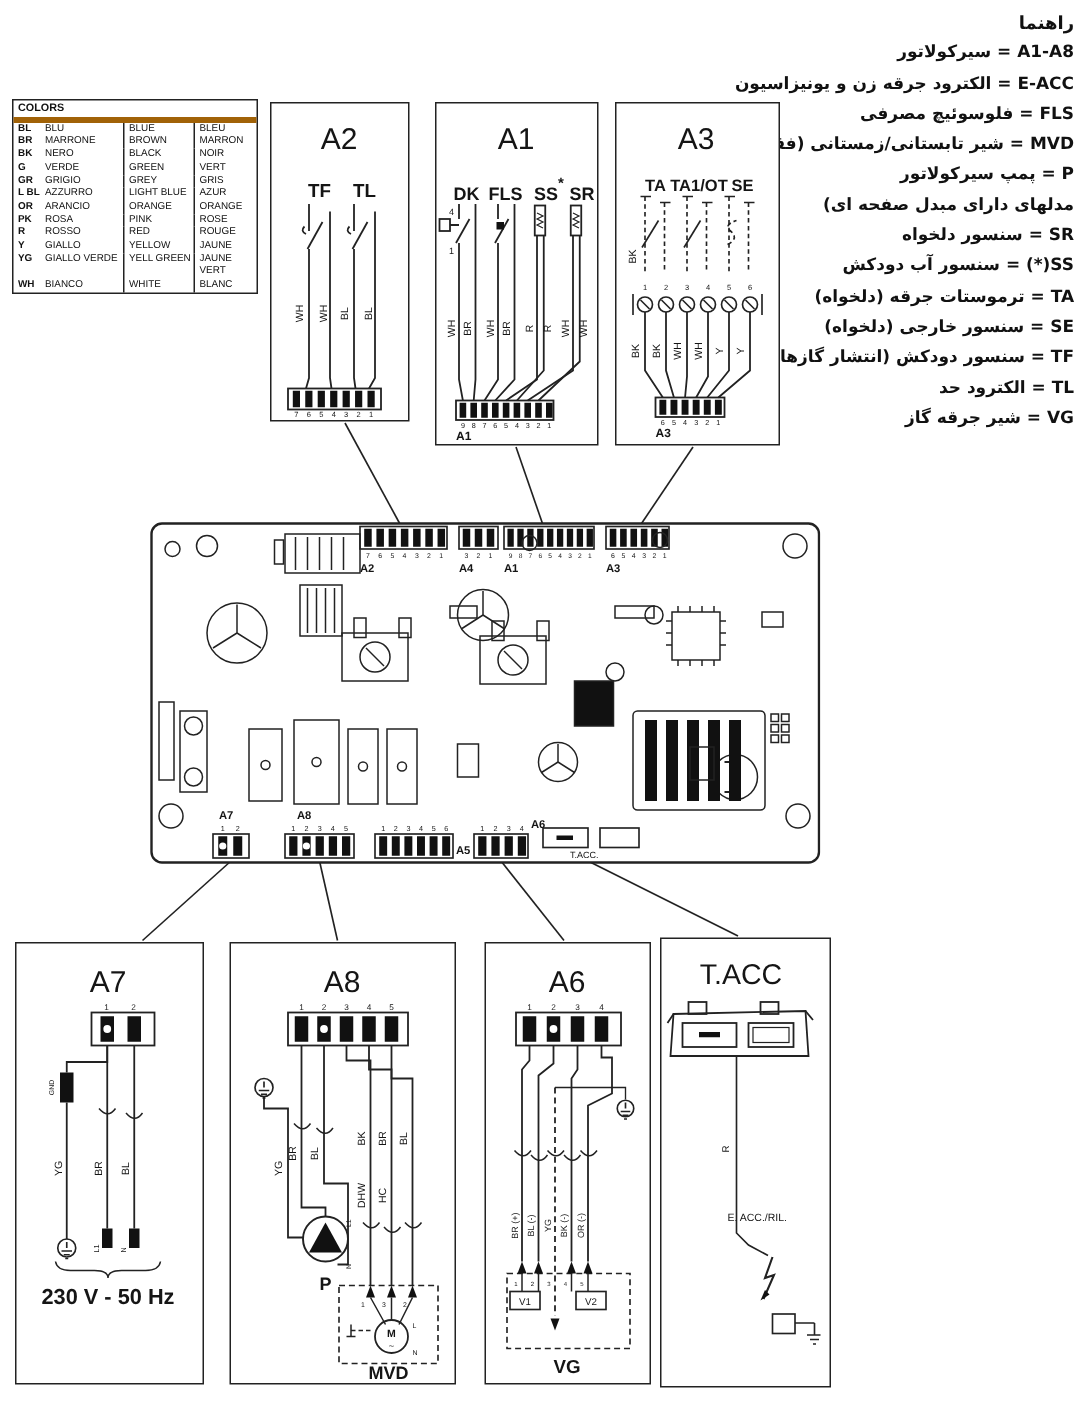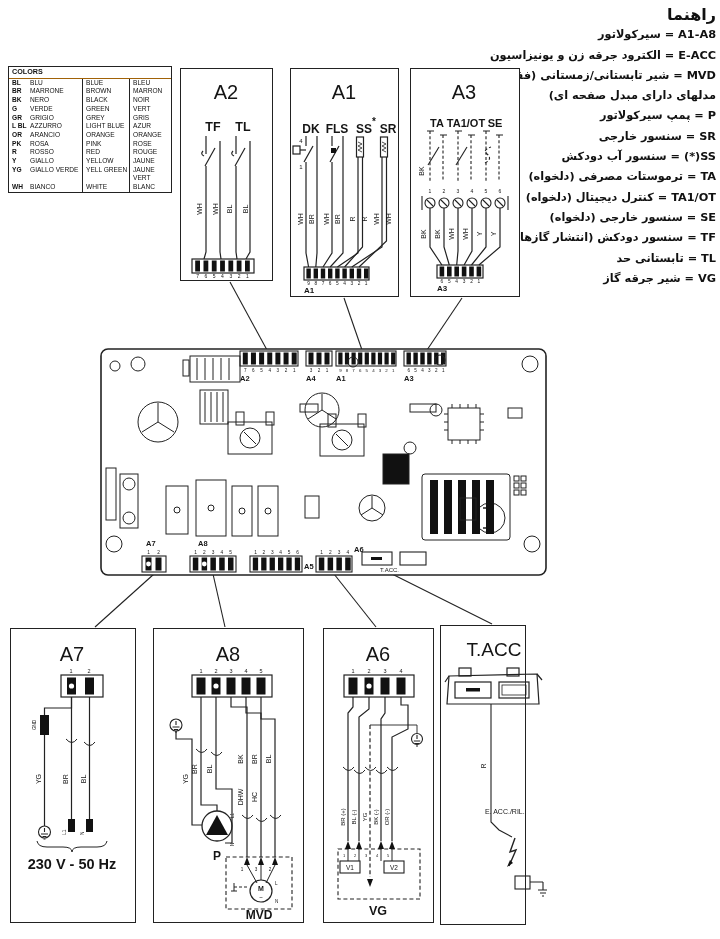--- a/index.html
+++ b/index.html
@@ -5,30 +5,30 @@
   html,body{margin:0;padding:0;background:#fff;}
   .page{position:relative;width:720px;height:939px;background:#fff;overflow:hidden;
         font-family:"Liberation Sans",sans-serif;color:#111;}
   .abs{position:absolute;}
   svg{display:block;}
   svg text{fill:#151515;font-family:"Liberation Sans",sans-serif;}
   .box{position:absolute;border:1.6px solid #222;background:#fff;box-sizing:border-box;}
   
   .ct{position:absolute;left:8px;top:66px;width:164px;border:1.3px solid #222;
       font-size:6.6px;line-height:8.7px;background:#fff;box-sizing:border-box;}
-  .ct-h{font-weight:bold;font-size:7.2px;padding:1px 3px;border-bottom:1px solid #a16207;}
+  .ct-h{font-weight:bold;font-size:7.2px;padding:1px 3px;border-bottom:4px solid #a16207;}
   .ct-row{display:flex;}
   .ct-c1{width:74px;border-right:1px solid #222;display:flex;padding-left:3px;box-sizing:border-box;}
   .ct-code{width:18px;font-weight:bold;}
   .ct-c2{width:47px;border-right:1px solid #222;padding-left:3px;box-sizing:border-box;}
   .ct-c3{flex:1;padding-left:3px;}
   
   .legend{position:absolute;top:5px;right:4px;width:268px;direction:rtl;text-align:right;
           font-family:"DejaVu Sans",sans-serif;font-weight:bold;font-size:11.3px;line-height:20.3px;}
-  .legend .t{font-size:16px;}
+  .legend .t{font-size:12px;}
 </style>
 </head>
 <body>
 
 <div class="page">
 
   <div class="ct">
     <div class="ct-h">COLORS</div>
     <div class="ct-row">
         <div class="ct-c1">
@@ -125,30 +125,30 @@
         </div>
         <div class="ct-c2">WHITE</div>
         <div class="ct-c3">BLANC</div>
       </div>
   </div>
 
   <div class="legend">
     <div class="t">راهنما</div>
     <div>A1-A8 = سیرکولاتور</div>
     <div>E-ACC = الکترود جرقه زن و یونیزاسیون</div>
+    <div>FLS = فلوسوئیچ مصرفی</div>
     <div>MVD = شیر تابستانی/زمستانی (فقط</div>
+    <div>P = پمپ سیرکولاتور</div>
     <div>مدلهای دارای مبدل صفحه ای)</div>
-    <div>P = پمپ سیرکولاتور</div>
-    <div>SR = سنسور خارجی</div>
+    <div>SR = سنسور دلخواه</div>
     <div>SS(*) = سنسور آب دودکش</div>
-    <div>TA = ترموستات مصرفی (دلخواه)</div>
-    <div>TA1/OT = کنترل دیجیتال (دلخواه)</div>
+    <div>TA = ترموستات جرقه (دلخواه)</div>
     <div>SE = سنسور خارجی (دلخواه)</div>
     <div>TF = سنسور دودکش (انتشار گازهای</div>
-    <div>TL = تابستانی حد</div>
+    <div>TL = الکترود حد</div>
     <div>VG = شیر جرقه گاز</div>
   </div>
 
   <svg class="abs" style="left:0;top:0" width="720" height="939">
     <g stroke="#222" stroke-width="1.1">
       <line x1="230" y1="282" x2="267" y2="350"></line>
       <line x1="344" y1="298" x2="362" y2="350"></line>
       <line x1="462" y1="298" x2="427" y2="350"></line>
       <line x1="95" y1="627" x2="154" y2="574"></line>
       <line x1="225" y1="627" x2="213" y2="574"></line>
@@ -754,21 +754,21 @@
           </g>
         <rect x="16" y="232" width="20" height="12" fill="none" stroke="#222" stroke-width="1.1"></rect>
         <text x="26" y="241" font-size="6.5" text-anchor="middle">V1</text>
         <rect x="60" y="232" width="20" height="12" fill="none" stroke="#222" stroke-width="1.1"></rect>
         <text x="70" y="241" font-size="6.5" text-anchor="middle">V2</text>
         <text x="54" y="286" font-size="12.5" font-weight="bold" text-anchor="middle">VG</text>
       </g>
     </svg>
   </div>
 
-  <div class="box" style="left:440px;top:625px;width:86px;height:300px">
+  <div class="box" style="left:440px;top:625px;width:114px;height:300px">
     <svg width="106" height="297" viewBox="0 0 106 297">
       <text x="53" y="30" font-size="19" text-anchor="middle">T.ACC</text>
       <g stroke="#222" stroke-width="1.2" fill="none">
         <path d="M8,50 L96,48 L98,78 L6,78 Z"></path>
         <rect x="18" y="42" width="12" height="8"></rect>
           <rect x="66" y="42" width="12" height="8"></rect>
         <path d="M8,50 l-4,6 M96,48 l5,6"></path>
         <rect x="14" y="56" width="36" height="16"></rect>
         <rect x="58" y="56" width="30" height="16"></rect>
           <rect x="61" y="59" width="24" height="10" stroke-width="0.8"></rect>

